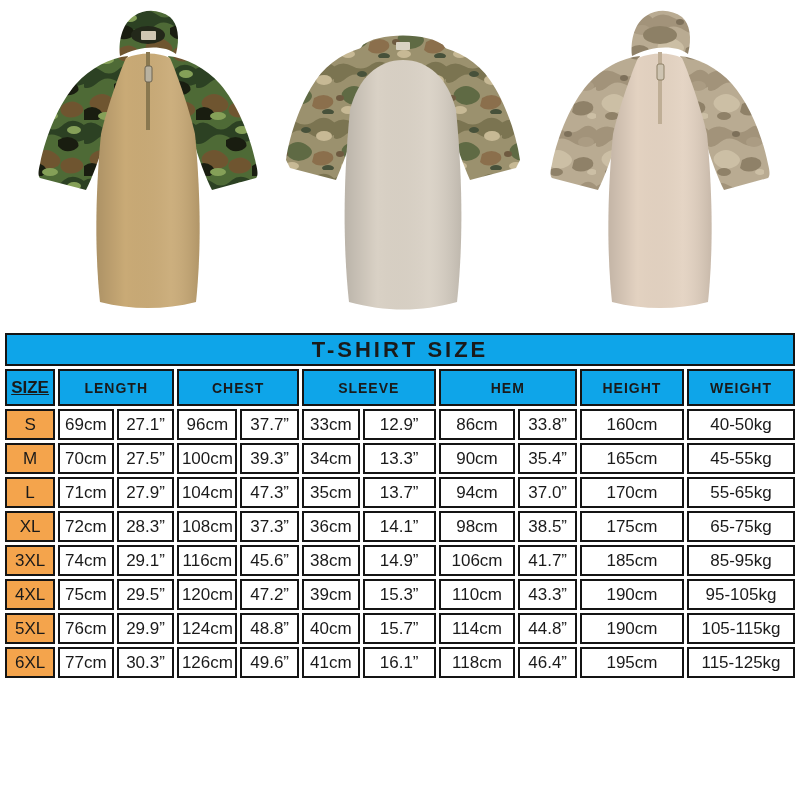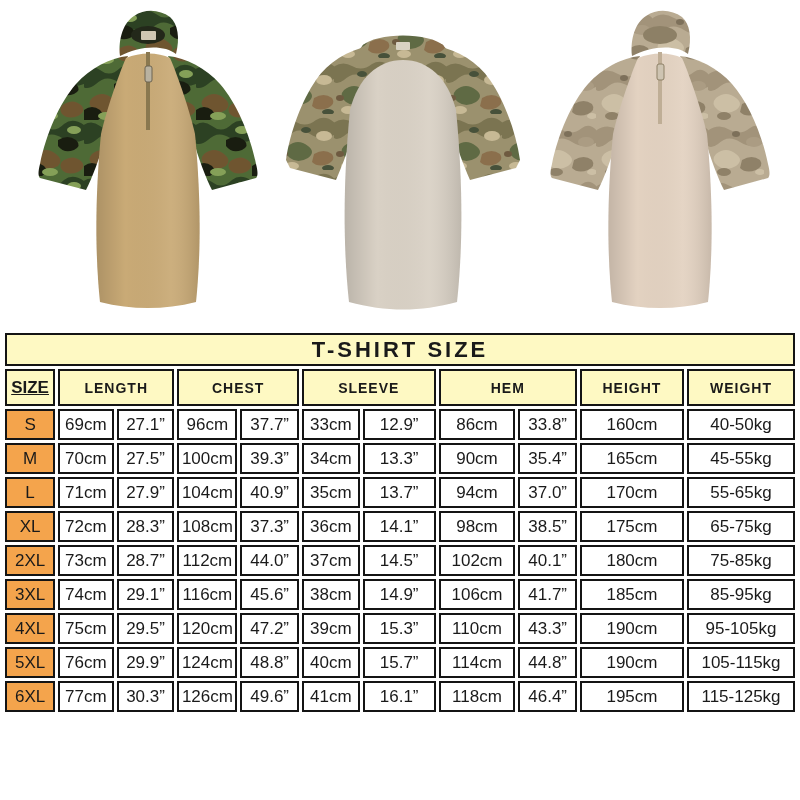--- a/index.html
+++ b/index.html
@@ -11,21 +11,21 @@
   .gallery{width:800px;height:330px;position:relative;background:#ffffff;}
   .chart-wrap{width:800px;height:470px;}
   table.size-chart{
     width:796px;margin:0 2px;table-layout:fixed;
     border-collapse:separate;border-spacing:3px;background:#ffffff;
   }
   .size-chart th,.size-chart td{
     border:2px solid #141414;text-align:center;vertical-align:middle;
     background:#ffffff;overflow:hidden;white-space:nowrap;padding:0 1px;
   }
-  .size-chart th{background:#fef9c3;font-weight:bold;}
+  .size-chart th{background:#0ea5e9;font-weight:bold;}
   th.title-cell{font-size:22px;letter-spacing:3px;height:29px;}
   th.col-head{font-size:14px;height:33px;letter-spacing:1px;}
   th.size-head{font-size:17px;letter-spacing:0;text-decoration:underline;}
   .size-chart td{font-size:17px;height:27px;}
   td.sz{background:#f4a44c;font-size:17px;}
   
   col.c-size{width:6.6%;} col.c-lcm{width:7.3%;} col.c-lin{width:7.6%;}
   col.c-ccm{width:7.9%;} col.c-cin{width:7.7%;} col.c-scm{width:7.6%;}
   col.c-sin{width:9.6%;} col.c-hcm{width:10.1%;} col.c-hin{width:7.7%;}
   col.c-ht{width:13.7%;} col.c-wt{width:14.2%;}
@@ -164,21 +164,21 @@
           <td>90cm</td>
           <td>35.4”</td>
           <td>165cm</td>
           <td>45-55kg</td>
     </tr>
     <tr>
       <td class="sz">L</td>
           <td>71cm</td>
           <td>27.9”</td>
           <td>104cm</td>
-          <td>40.9”</td>
+          <td>47.3”</td>
           <td>35cm</td>
           <td>13.7”</td>
           <td>94cm</td>
           <td>37.0”</td>
           <td>170cm</td>
           <td>55-65kg</td>
     </tr>
     <tr>
       <td class="sz">XL</td>
           <td>72cm</td>
@@ -186,33 +186,20 @@
           <td>108cm</td>
           <td>37.3”</td>
           <td>36cm</td>
           <td>14.1”</td>
           <td>98cm</td>
           <td>38.5”</td>
           <td>175cm</td>
           <td>65-75kg</td>
     </tr>
     <tr>
-      <td class="sz">2XL</td>
-          <td>73cm</td>
-          <td>28.7”</td>
-          <td>112cm</td>
-          <td>44.0”</td>
-          <td>37cm</td>
-          <td>14.5”</td>
-          <td>102cm</td>
-          <td>40.1”</td>
-          <td>180cm</td>
-          <td>75-85kg</td>
-    </tr>
-    <tr>
       <td class="sz">3XL</td>
           <td>74cm</td>
           <td>29.1”</td>
           <td>116cm</td>
           <td>45.6”</td>
           <td>38cm</td>
           <td>14.9”</td>
           <td>106cm</td>
           <td>41.7”</td>
           <td>185cm</td>

